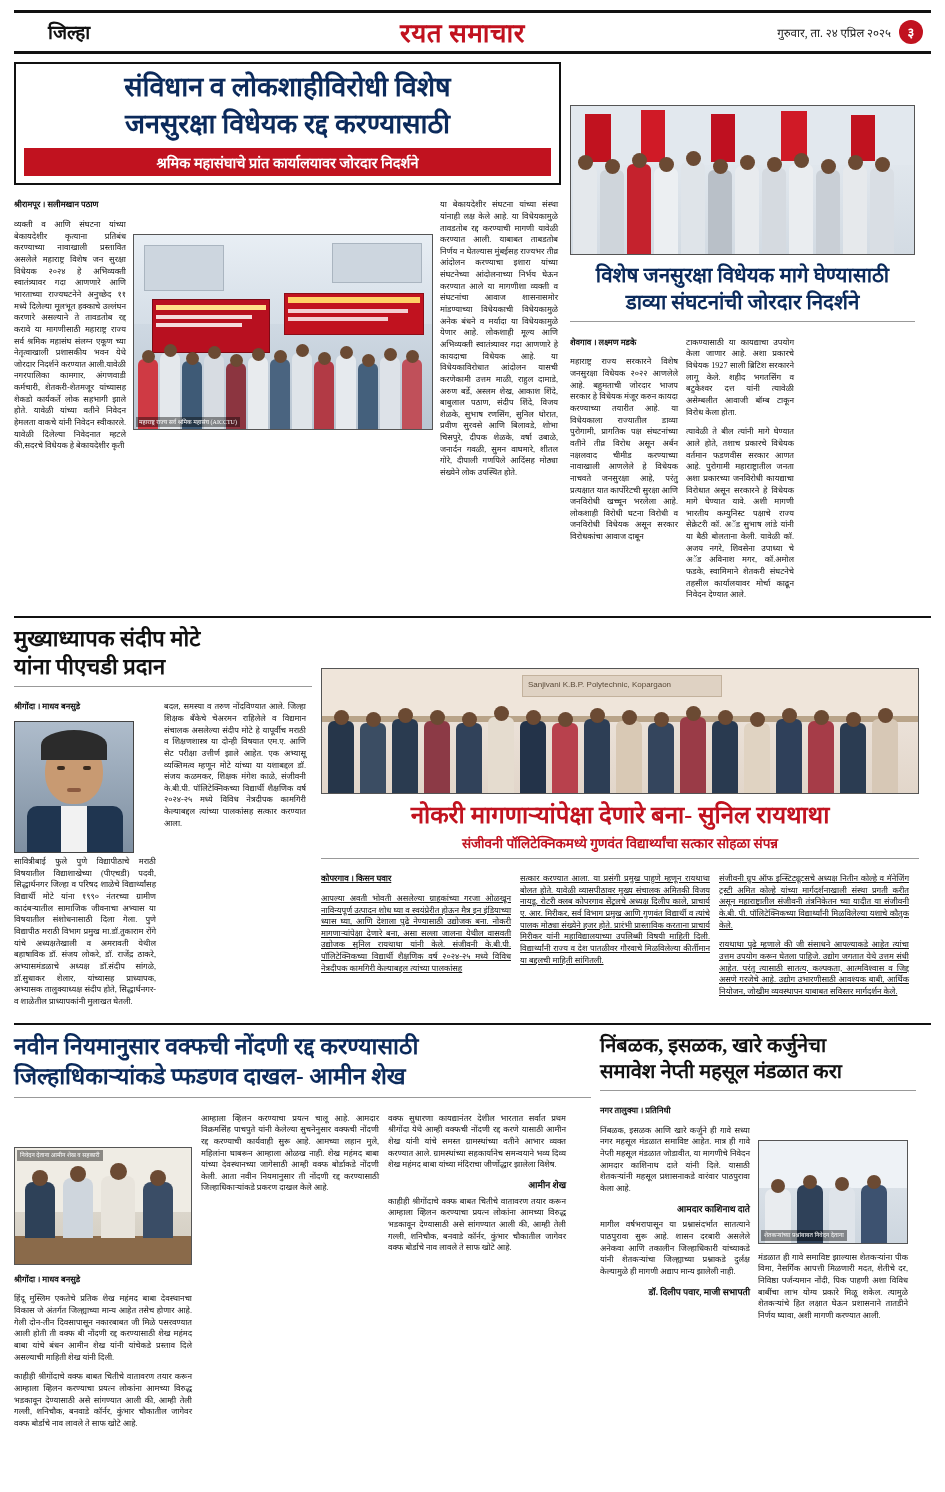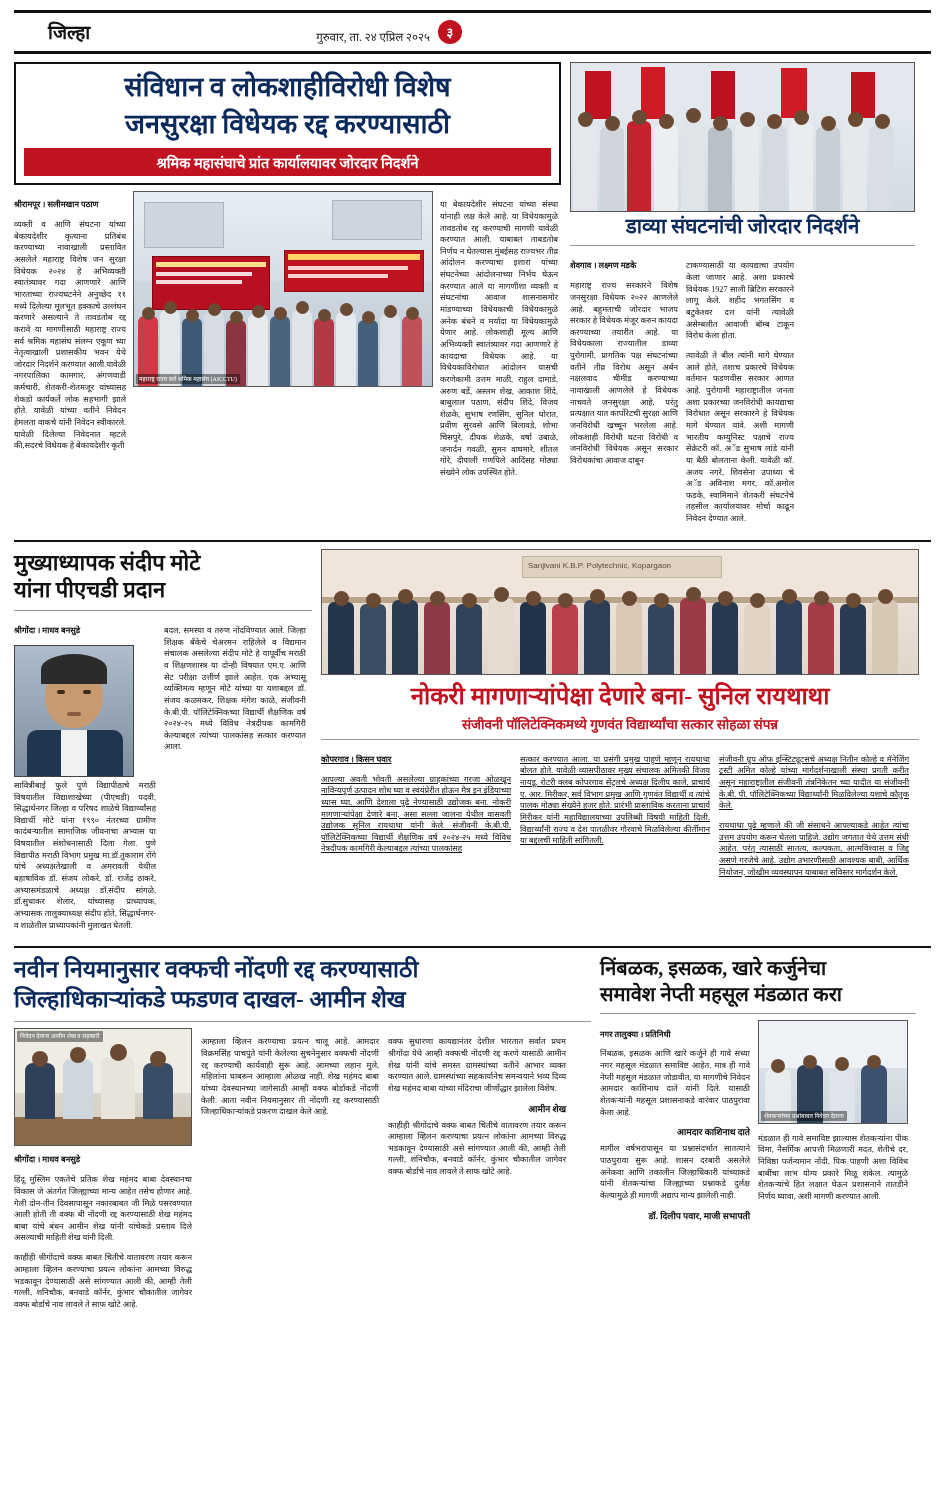--- a/index.html
+++ b/index.html
@@ -39,21 +39,21 @@
     flex: 1;
     text-align: center;
     font-size: 26px;
     font-weight: bold;
     color: #c1121f;
     letter-spacing: 0.5px;
   }
   .masthead-right {
     flex: 0 0 230px;
     display: flex;
-    align-items: flex-end;
+    align-items: center;
     justify-content: flex-end;
     gap: 8px;
     font-size: 11.5px;
     color: #222;
   }
   .page-badge {
     width: 24px; height: 24px;
     border-radius: 50%;
     background: #c1121f;
     color: #fff;
@@ -86,20 +86,21 @@
     text-align: center;
     font-size: 13.5px;
   }
   .dateline { font-weight: bold; }
 
   .photo {
     position: relative;
     overflow: hidden;
     border: 1px solid #555;
     background: #cfd6dd;
+    margin-top: 43px;
   }
 
   
   .ph-sky { position:absolute; inset:0; }
   .people { position:absolute; bottom:0; left:0; right:0; height:62%; }
   .person {
     position: absolute; bottom: 0; border-radius: 6px 6px 0 0;
   }
   .head {
     position: absolute; border-radius: 50%; background: #6b4a33;
@@ -133,20 +134,21 @@
   }
   .sign { font-weight: bold; font-size: 9px; text-align: right; }
 </style>
 </head>
 <body>
 
 <div class="page">
 
   <div class="masthead">
     <div class="masthead-left">जिल्हा</div>
+    <div class="masthead-center">रयत समाचार</div>
     <div class="masthead-right">
       <span>गुरुवार, ता. २४ एप्रिल २०२५</span>
       <span class="page-badge">३</span>
     </div>
   </div>
 
   <div class="sec-top">
 
     <div class="left-top">
       <div style="border:2px solid #111; padding:6px 8px 7px 8px;">
@@ -248,20 +250,21 @@
             <div class="head" style="left:223px;bottom:86px;width:15px;height:15px;"></div>
           <div class="person" style="left:245px;width:24px;height:84px;background:#c9cfd6;"></div>
             <div class="head" style="left:250px;bottom:80px;width:15px;height:15px;"></div>
           <div class="person" style="left:272px;width:24px;height:88px;background:#e6e9ec;"></div>
             <div class="head" style="left:277px;bottom:84px;width:15px;height:15px;"></div>
           <div class="person" style="left:299px;width:24px;height:86px;background:#d9dee4;"></div>
             <div class="head" style="left:304px;bottom:82px;width:15px;height:15px;"></div>
         </div>
       </div>
 
+      <div class="headline hl-2" style="text-align:center;margin-top:7px;">विशेष जनसुरक्षा विधेयक मागे घेण्यासाठी</div>
       <div class="headline hl-2" style="text-align:center;margin-top:1px;">डाव्या संघटनांची जोरदार निदर्शने</div>
       <div class="hr-thin"></div>
 
       <div style="display:flex;gap:8px;font-size:8.2px;line-height:1.42;text-align:justify;">
         <div style="width:108px;">
           <p><span class="dateline">शेवगाव । लक्ष्मण मडके</span></p>
           <p>महाराष्ट्र राज्य सरकारने विशेष जनसुरक्षा विधेयक २०२२ आणलेले आहे. बहुमताची जोरदार भाजप सरकार हे विधेयक मंजूर करुन कायदा करण्याच्या तयारीत आहे. या विधेयकाला राज्यातील डाव्या पुरोगामी, प्रागतिक पक्ष संघटनांच्या वतीने तीव्र विरोध असून अर्बन नक्षलवाद चीमीड करण्याच्या नावाखाली आणलेले हे विधेयक नाचवते जनसुरक्षा आहे, परंतु प्रत्यक्षात यात कार्पोरेटची सुरक्षा आणि जनविरोधी खच्चून भरलेला आहे. लोकशाही विरोधी घटना विरोधी व जनविरोधी विधेयक असून सरकार विरोधकांचा आवाज दाबून</p>
         </div>
         <div style="width:108px;">
           <p>टाकण्यासाठी या कायद्याचा उपयोग केला जाणार आहे. अशा प्रकारचे विधेयक 1927 साली ब्रिटिश सरकारने लागू केले. शहीद भगतसिंग व बटुकेश्वर दत्त यांनी त्यावेळी असेम्बलीत आवाजी बॉम्ब टाकून विरोध केला होता.</p>

